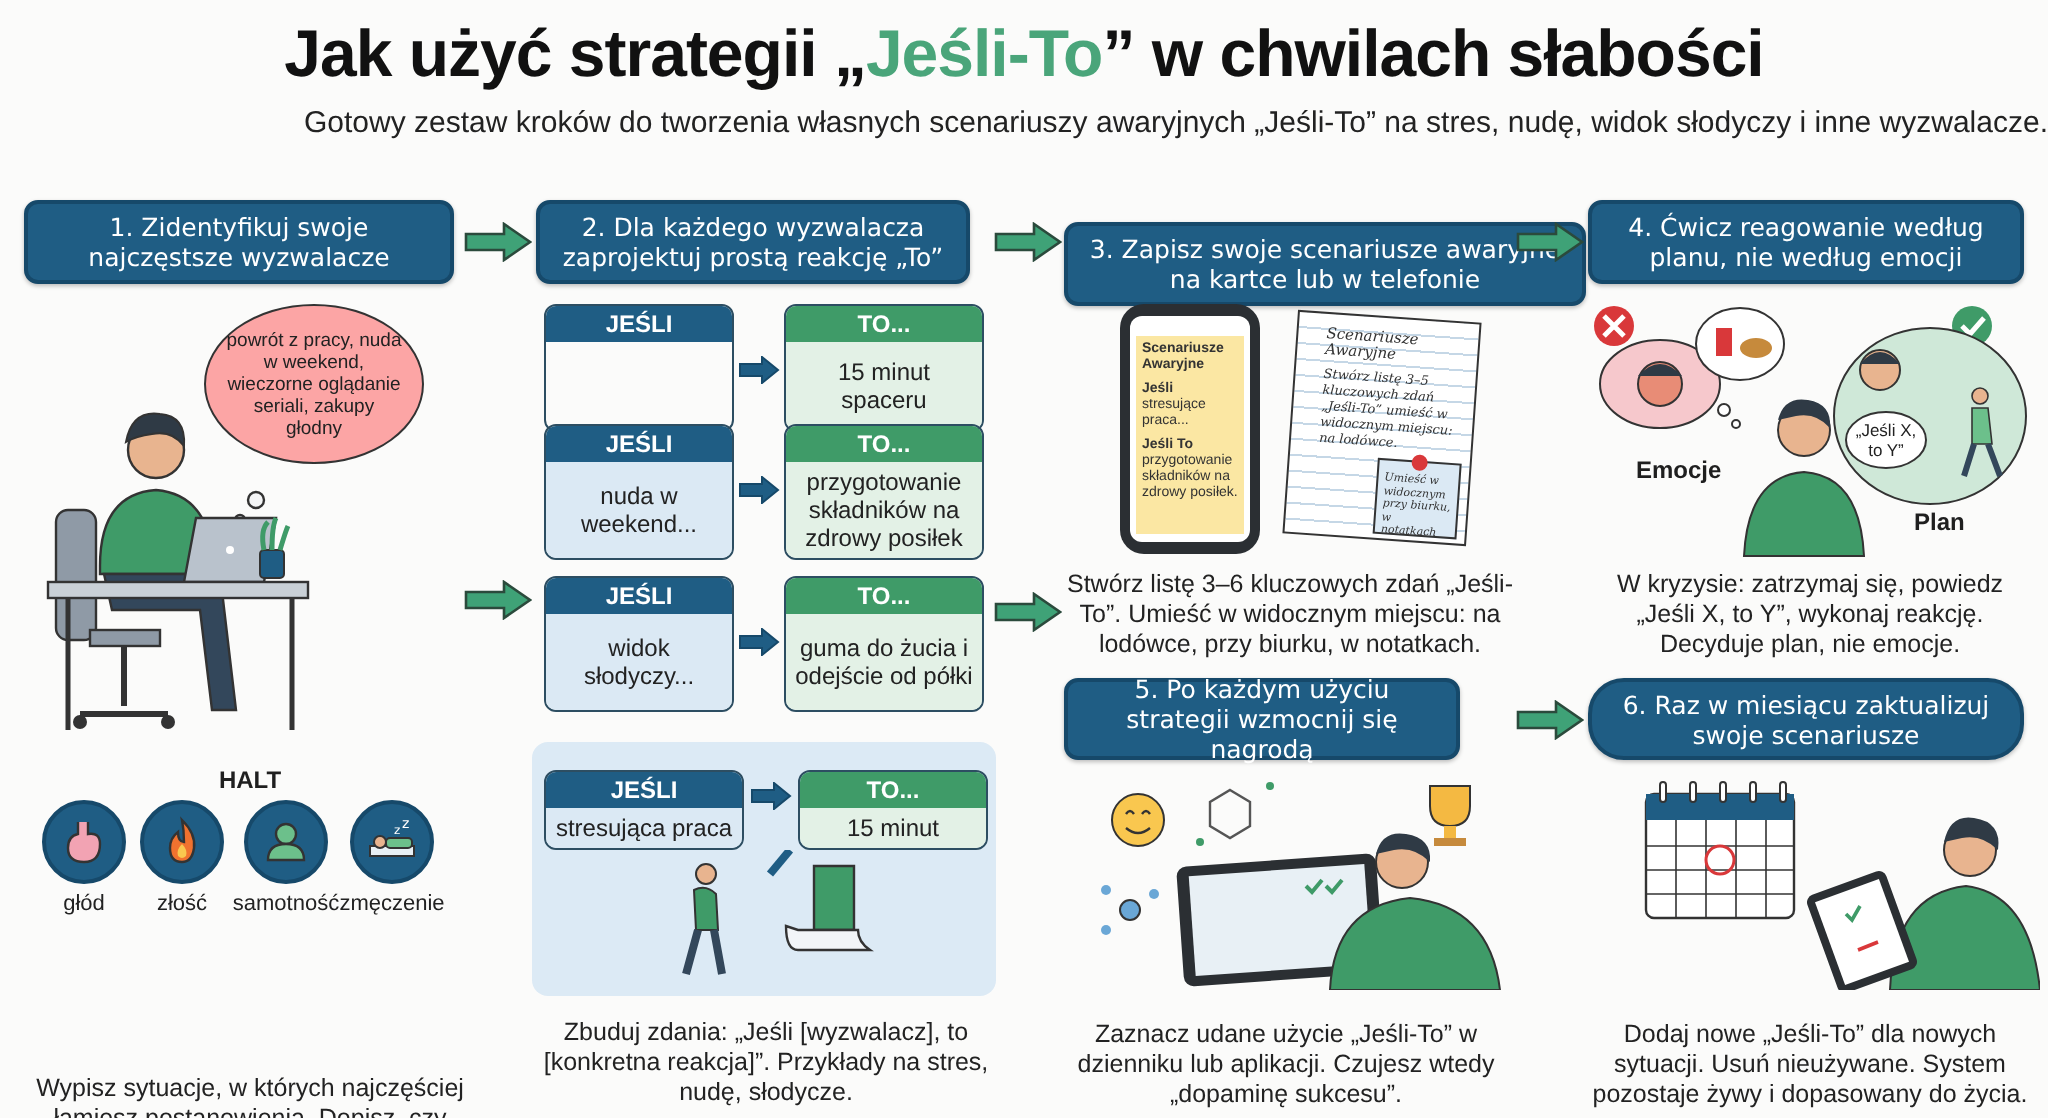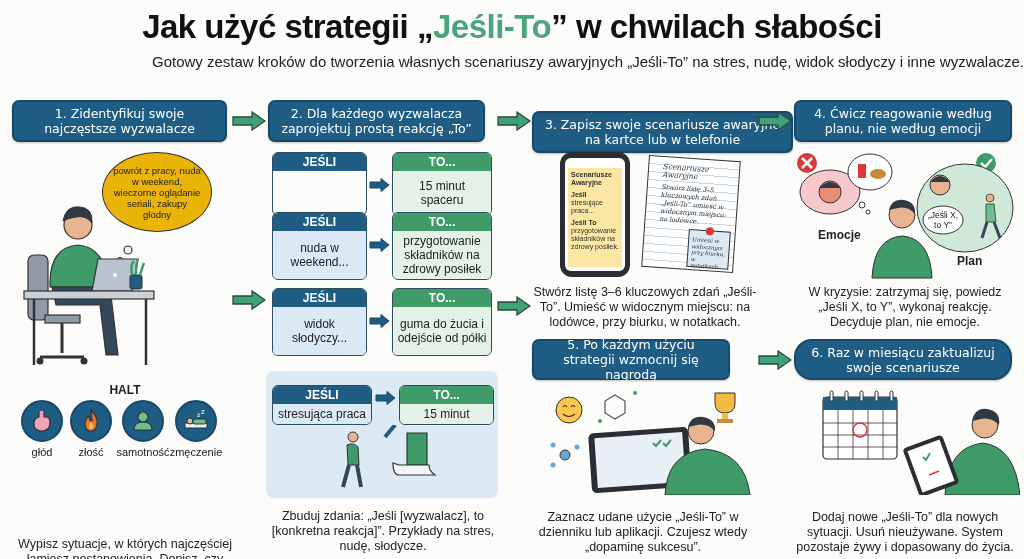--- a/index.html
+++ b/index.html
@@ -23,21 +23,21 @@
   .box .bd { flex: 1; display: flex; align-items: center; justify-content: center; text-align: center; font-size: 12px; line-height: 14px; padding: 0 3px; color: #222; }
   .box.if .hd { background: #1f5d84; }
   .box.if .bd { background: #dbe9f4; }
   .box.to .hd { background: #3f9b68; }
   .box.to .bd { background: #e3f1e6; text-align: center; }
   .box.if { left: 0; }
   .box.to { left: 120px; width: 100px; }
   .mini-arrow { position: absolute; left: 97px; top: 26px; width: 21px; height: 14px; }
 
   .illus { position: absolute; }
-  .thought { position: absolute; left: 102px; top: 152px; width: 110px; height: 80px; background: #eab308; border: 1.5px solid #333; border-radius: 50%; display: flex; align-items: center; justify-content: center; text-align: center; font-size: 9.5px; line-height: 11px; color: #222; padding: 0 10px; }
+  .thought { position: absolute; left: 102px; top: 152px; width: 110px; height: 80px; background: #fca5a5; border: 1.5px solid #333; border-radius: 50%; display: flex; align-items: center; justify-content: center; text-align: center; font-size: 9.5px; line-height: 11px; color: #222; padding: 0 10px; }
 
   .halt-title { position: absolute; left: 0; top: 383px; width: 250px; text-align: center; font-weight: 700; font-size: 12px; }
   .halt-item { position: absolute; top: 400px; width: 60px; text-align: center; }
   .halt-circle { width: 42px; height: 42px; border-radius: 50%; background: #1f5d84; border: 2px solid #16496a; margin: 0 auto; display: flex; align-items: center; justify-content: center; }
   .halt-label { font-size: 11px; margin-top: 4px; color: #222; }
 
   .example-panel { position: absolute; left: 266px; top: 371px; width: 232px; height: 127px; background: #dceaf5; border-radius: 8px; }
 </style>
 </head>
 <body>

